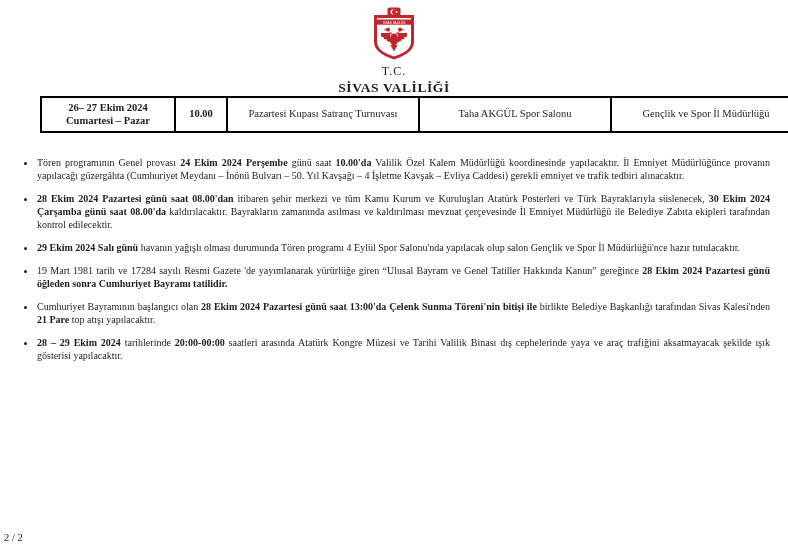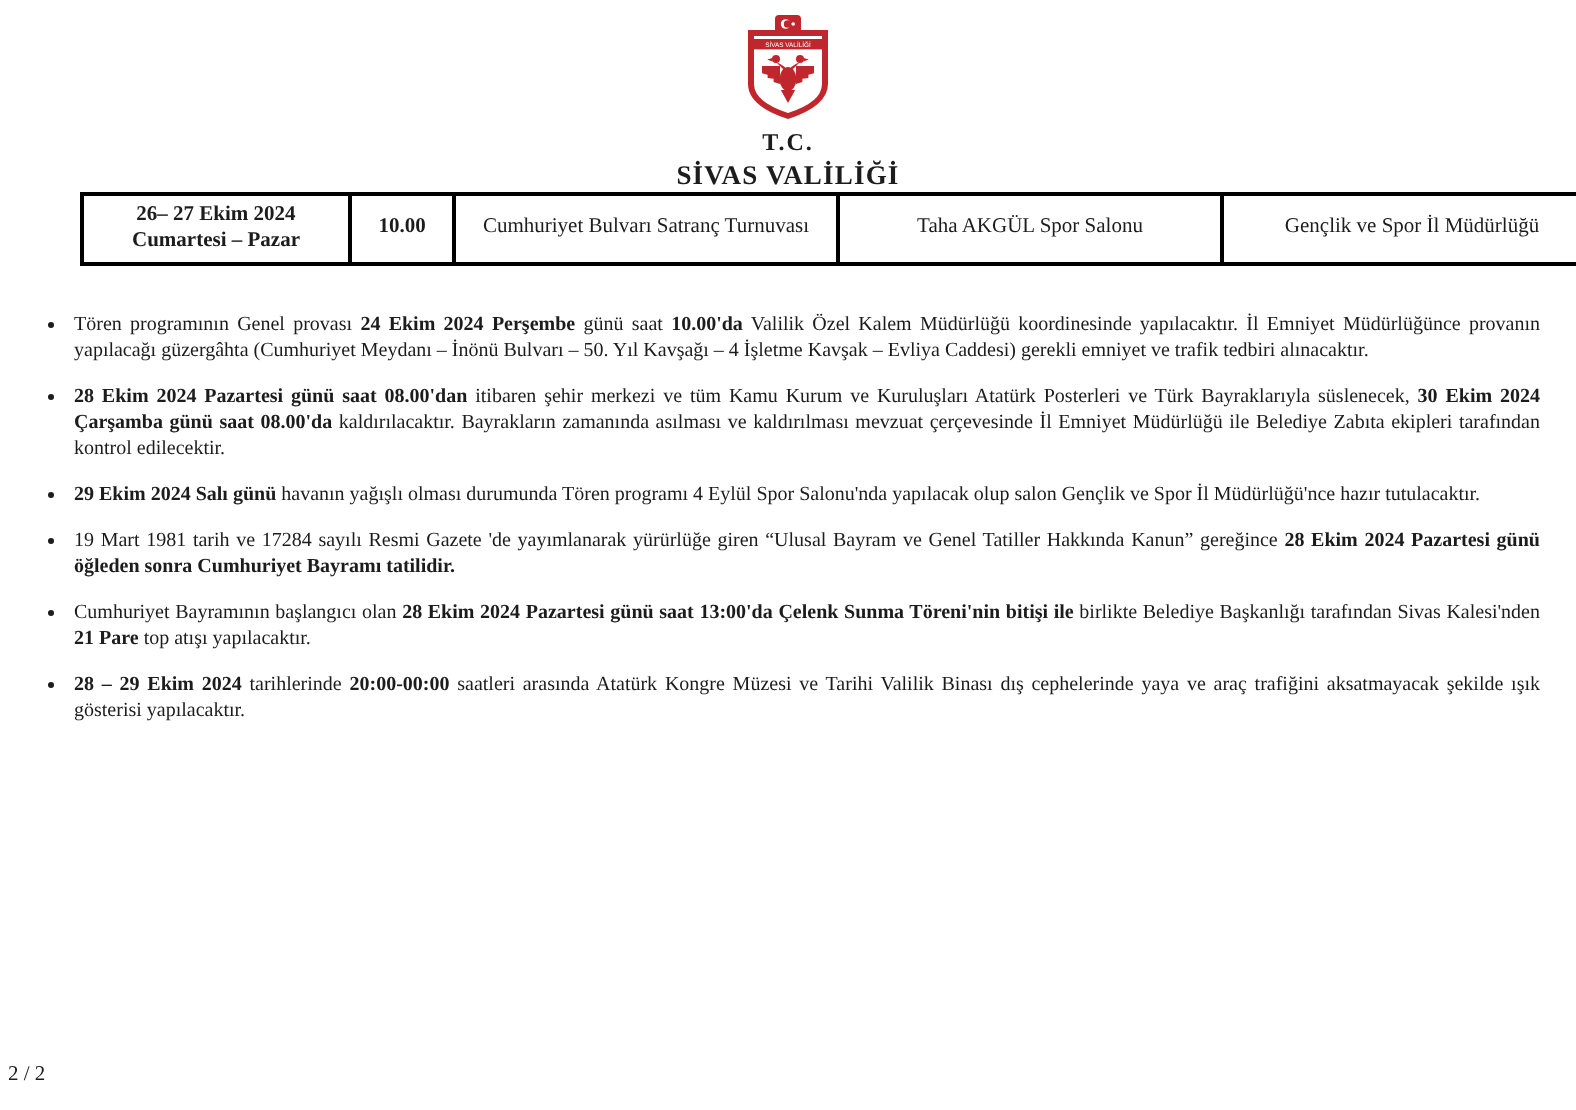--- a/index.html
+++ b/index.html
@@ -7,21 +7,21 @@
     position:relative;
     width:788px;height:555px;
     background:#ffffff;
     font-family:"Liberation Serif", serif;
     color:#1c1c1c;
     overflow:hidden;
   }
   
   .doc-header{text-align:center;padding-top:7px;}
   .emblem{display:block;margin:0 auto;width:46px;height:54px;}
-  .hdr-tc{font-size:12px;font-weight:bold;letter-spacing:1px;margin-top:3px;}
+  .hdr-tc{font-size:12px;font-weight:normal;letter-spacing:1px;margin-top:3px;}
   .hdr-office{font-size:13.5px;font-weight:bold;letter-spacing:0.6px;margin-top:1px;}
   .hdr-dept{font-size:12.5px;font-weight:bold;margin-top:1px;}
   .annex{
     text-align:right;
     font-weight:bold;
     font-size:11.5px;
     margin:1px 17px 2px 0;
   }
   
   table.schedule{
@@ -105,21 +105,21 @@
 
 
   <table class="schedule">
     <tbody>
       <tr>
         <td class="c-date">
           <div>26– 27 Ekim 2024</div>
           <div>Cumartesi – Pazar</div>
         </td>
         <td class="c-time">10.00</td>
-        <td class="c-event">Cumhuriyet Bulvarı Satranç Turnuvası</td>
+        <td class="c-event">Pazartesi Kupası Satranç Turnuvası</td>
         <td class="c-venue">Taha AKGÜL Spor Salonu</td>
         <td class="c-org">Gençlik ve Spor İl Müdürlüğü</td>
       </tr>
     </tbody>
   </table>
 
   <ul class="notes">
     <li><span>Tören programının Genel provası </span><span class="b">24 Ekim 2024 Perşembe</span><span> günü saat </span><span class="b">10.00'da</span><span> Valilik Özel Kalem Müdürlüğü koordinesinde yapılacaktır. İl Emniyet Müdürlüğünce provanın yapılacağı güzergâhta (Cumhuriyet Meydanı – İnönü Bulvarı – 50. Yıl Kavşağı – 4 İşletme Kavşak – Evliya Caddesi) gerekli emniyet ve trafik tedbiri alınacaktır.</span></li>
     <li><span class="b">28 Ekim 2024 Pazartesi günü saat 08.00'dan</span><span> itibaren şehir merkezi ve tüm Kamu Kurum ve Kuruluşları Atatürk Posterleri ve Türk Bayraklarıyla süslenecek, </span><span class="b">30 Ekim 2024 Çarşamba günü saat 08.00'da</span><span> kaldırılacaktır. Bayrakların zamanında asılması ve kaldırılması mevzuat çerçevesinde İl Emniyet Müdürlüğü ile Belediye Zabıta ekipleri tarafından kontrol edilecektir.</span></li>
     <li><span class="b">29 Ekim 2024 Salı günü</span><span> havanın yağışlı olması durumunda Tören programı 4 Eylül Spor Salonu'nda yapılacak olup salon Gençlik ve Spor İl Müdürlüğü'nce hazır tutulacaktır.</span></li>

